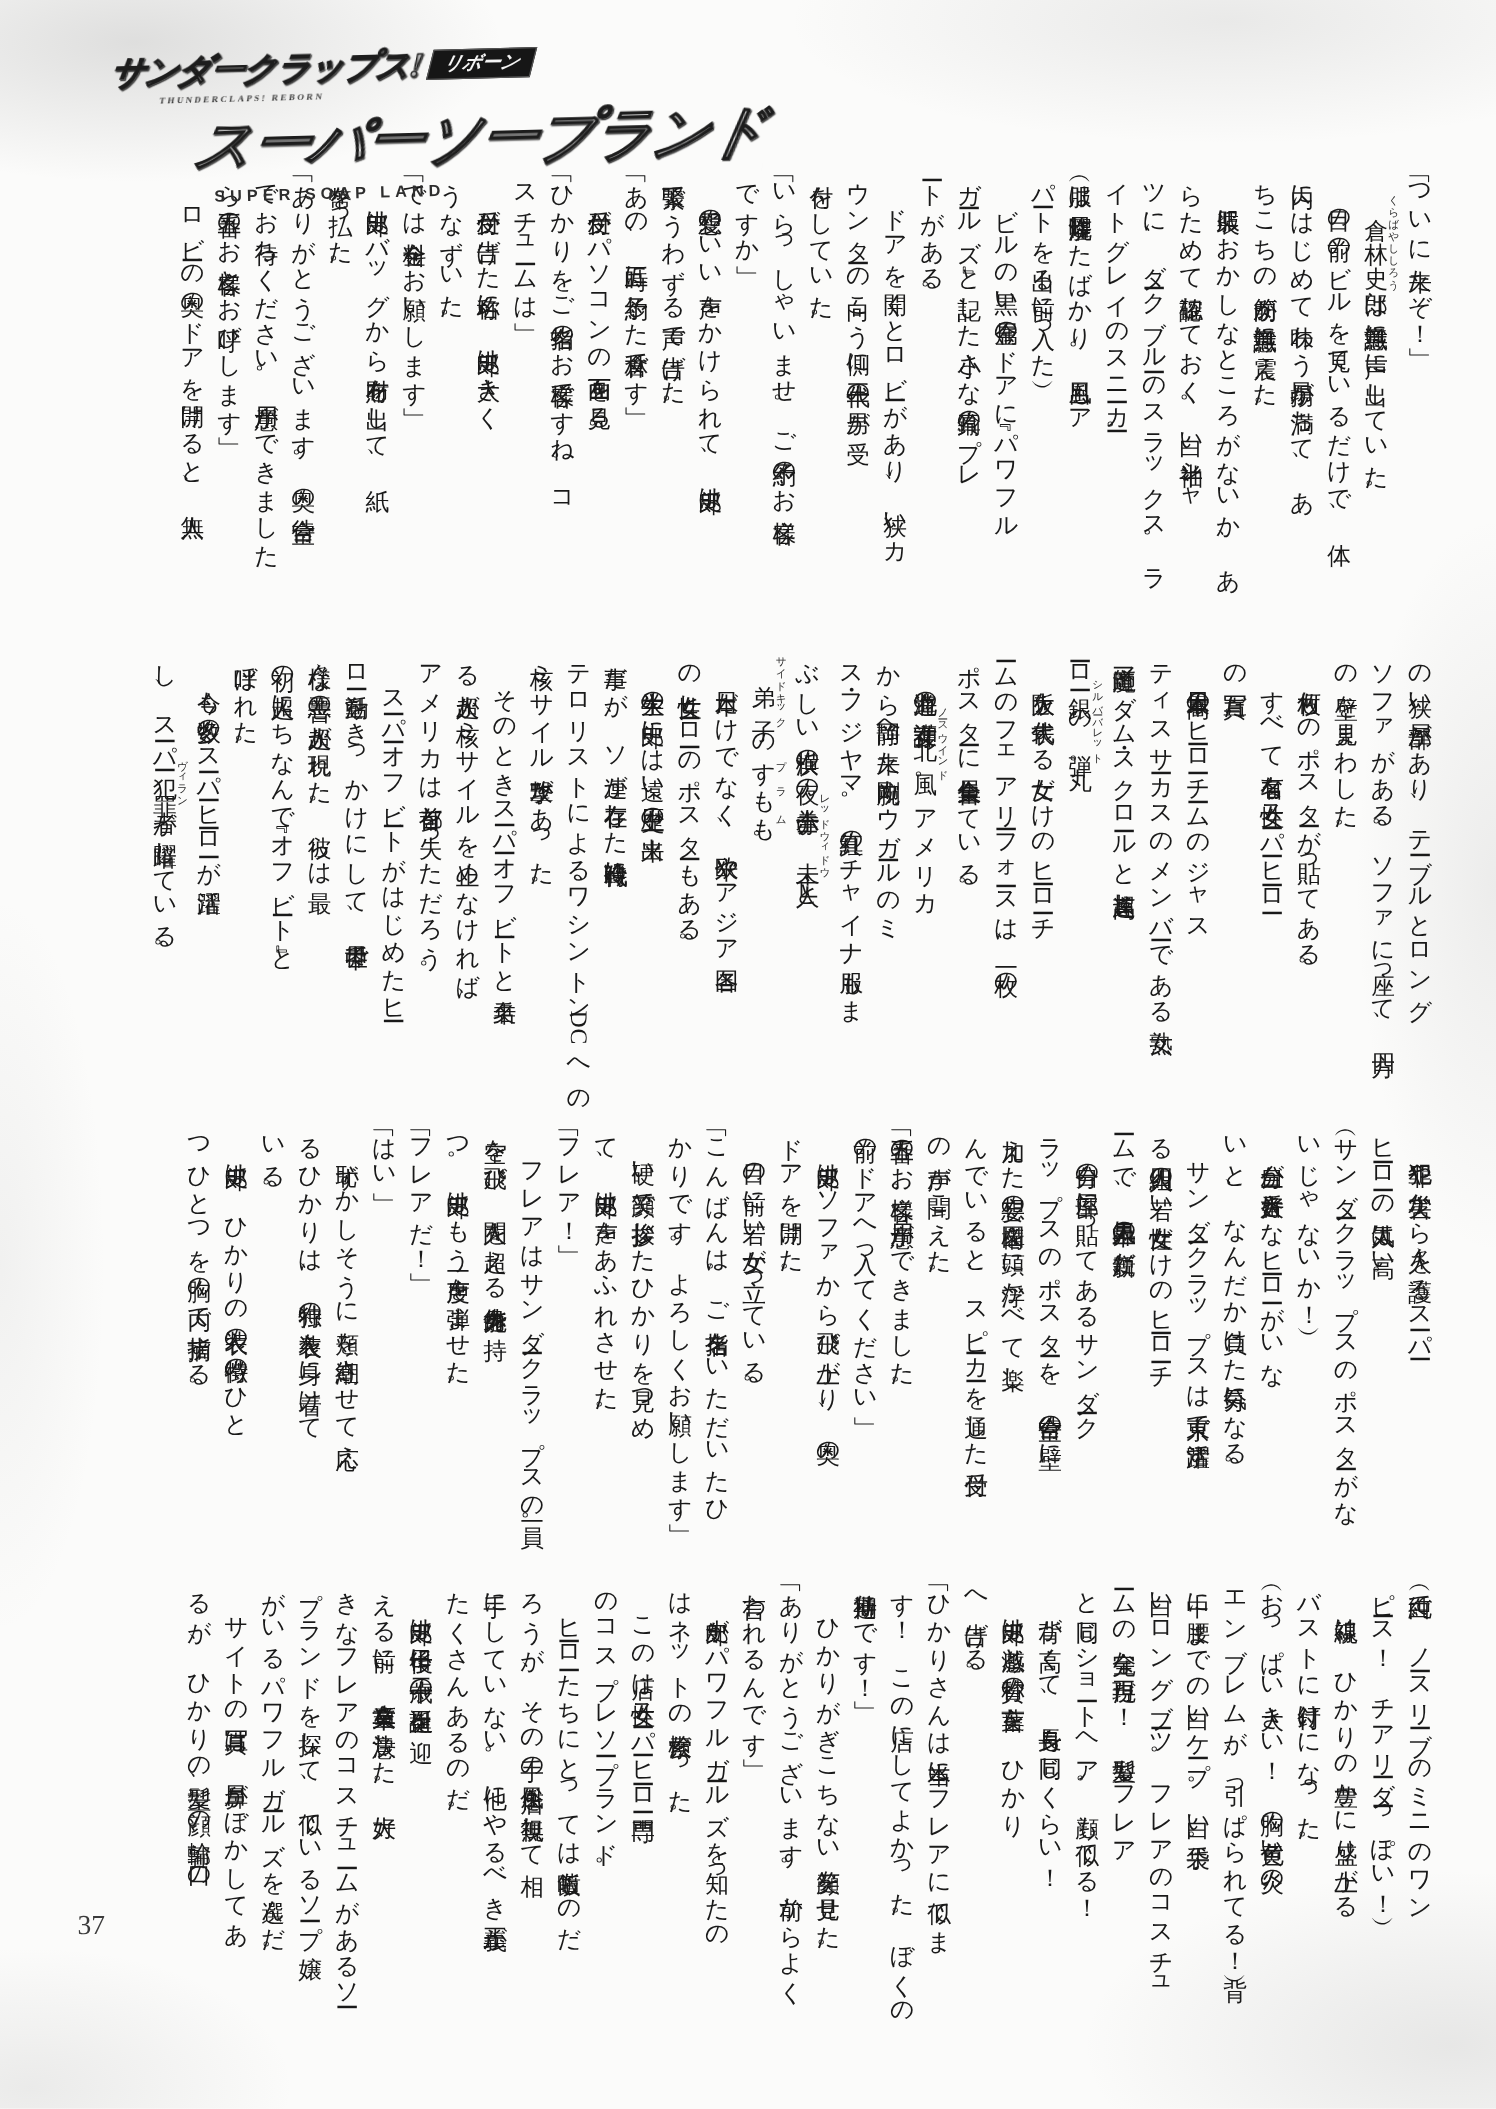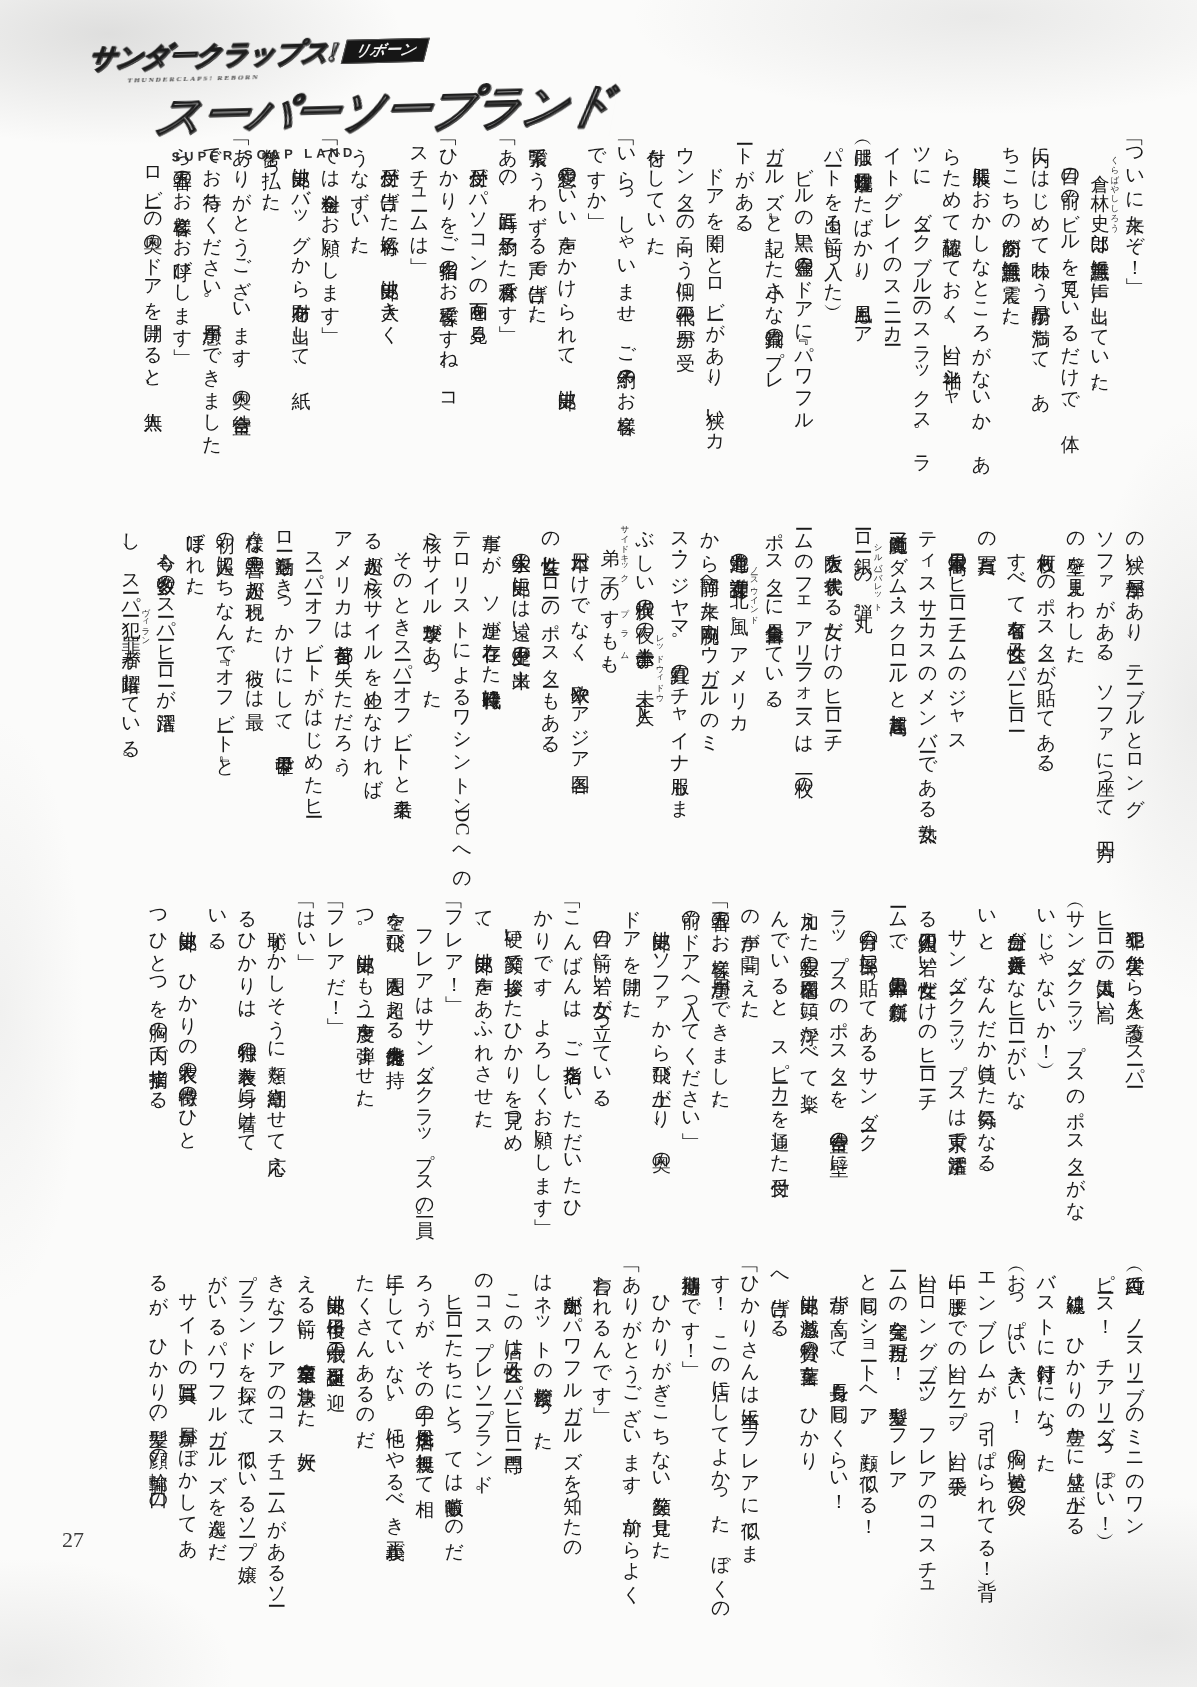--- a/index.html
+++ b/index.html
@@ -215,13 +215,13 @@
     <p class="col">たくさんあるのだ。</p>
     <p class="col">　史郎は十日後に二十歳の誕生日を迎</p>
     <p class="col">える前に、童貞卒業を決意した。大好</p>
     <p class="col">きなフレアのコスチュームがあるソー</p>
     <p class="col">プランドを探して、似ているソープ嬢</p>
     <p class="col">がいるパワフルガールズを選んだ。</p>
     <p class="col">　サイトの写真は、目鼻がぼかしてあ</p>
     <p class="col">るが、ひかりの髪型、顔の輪郭、口の</p>
   </div>
 
-<div class="page-number">27</div>
+<div class="page-number">37</div>
 
 </body></html>

